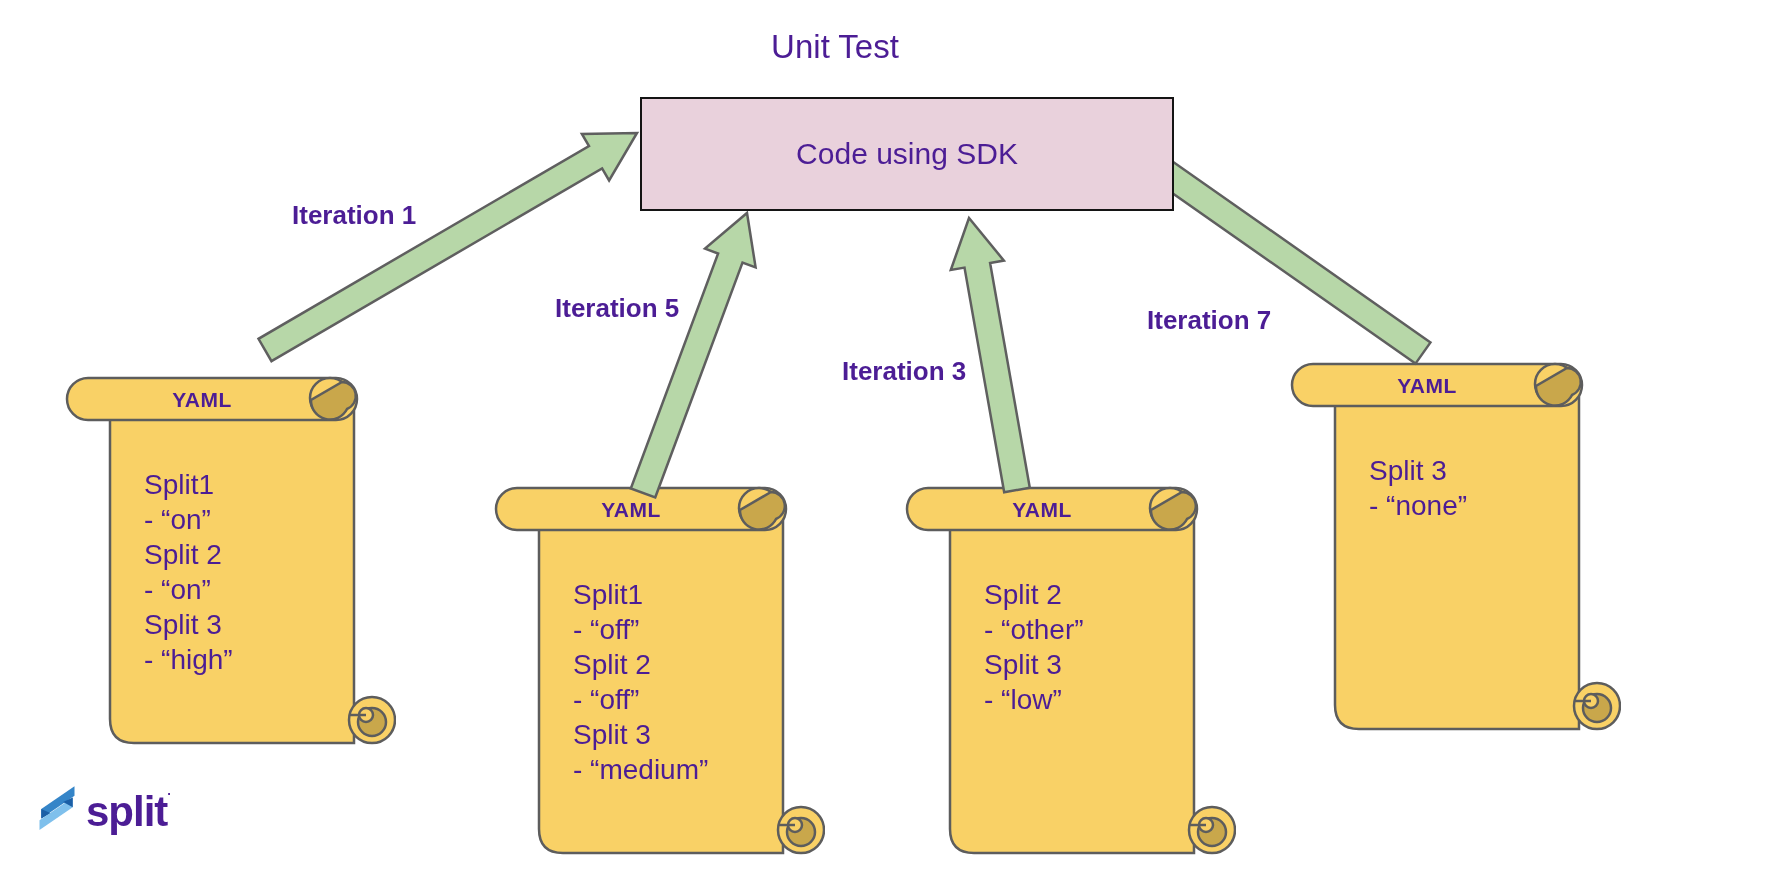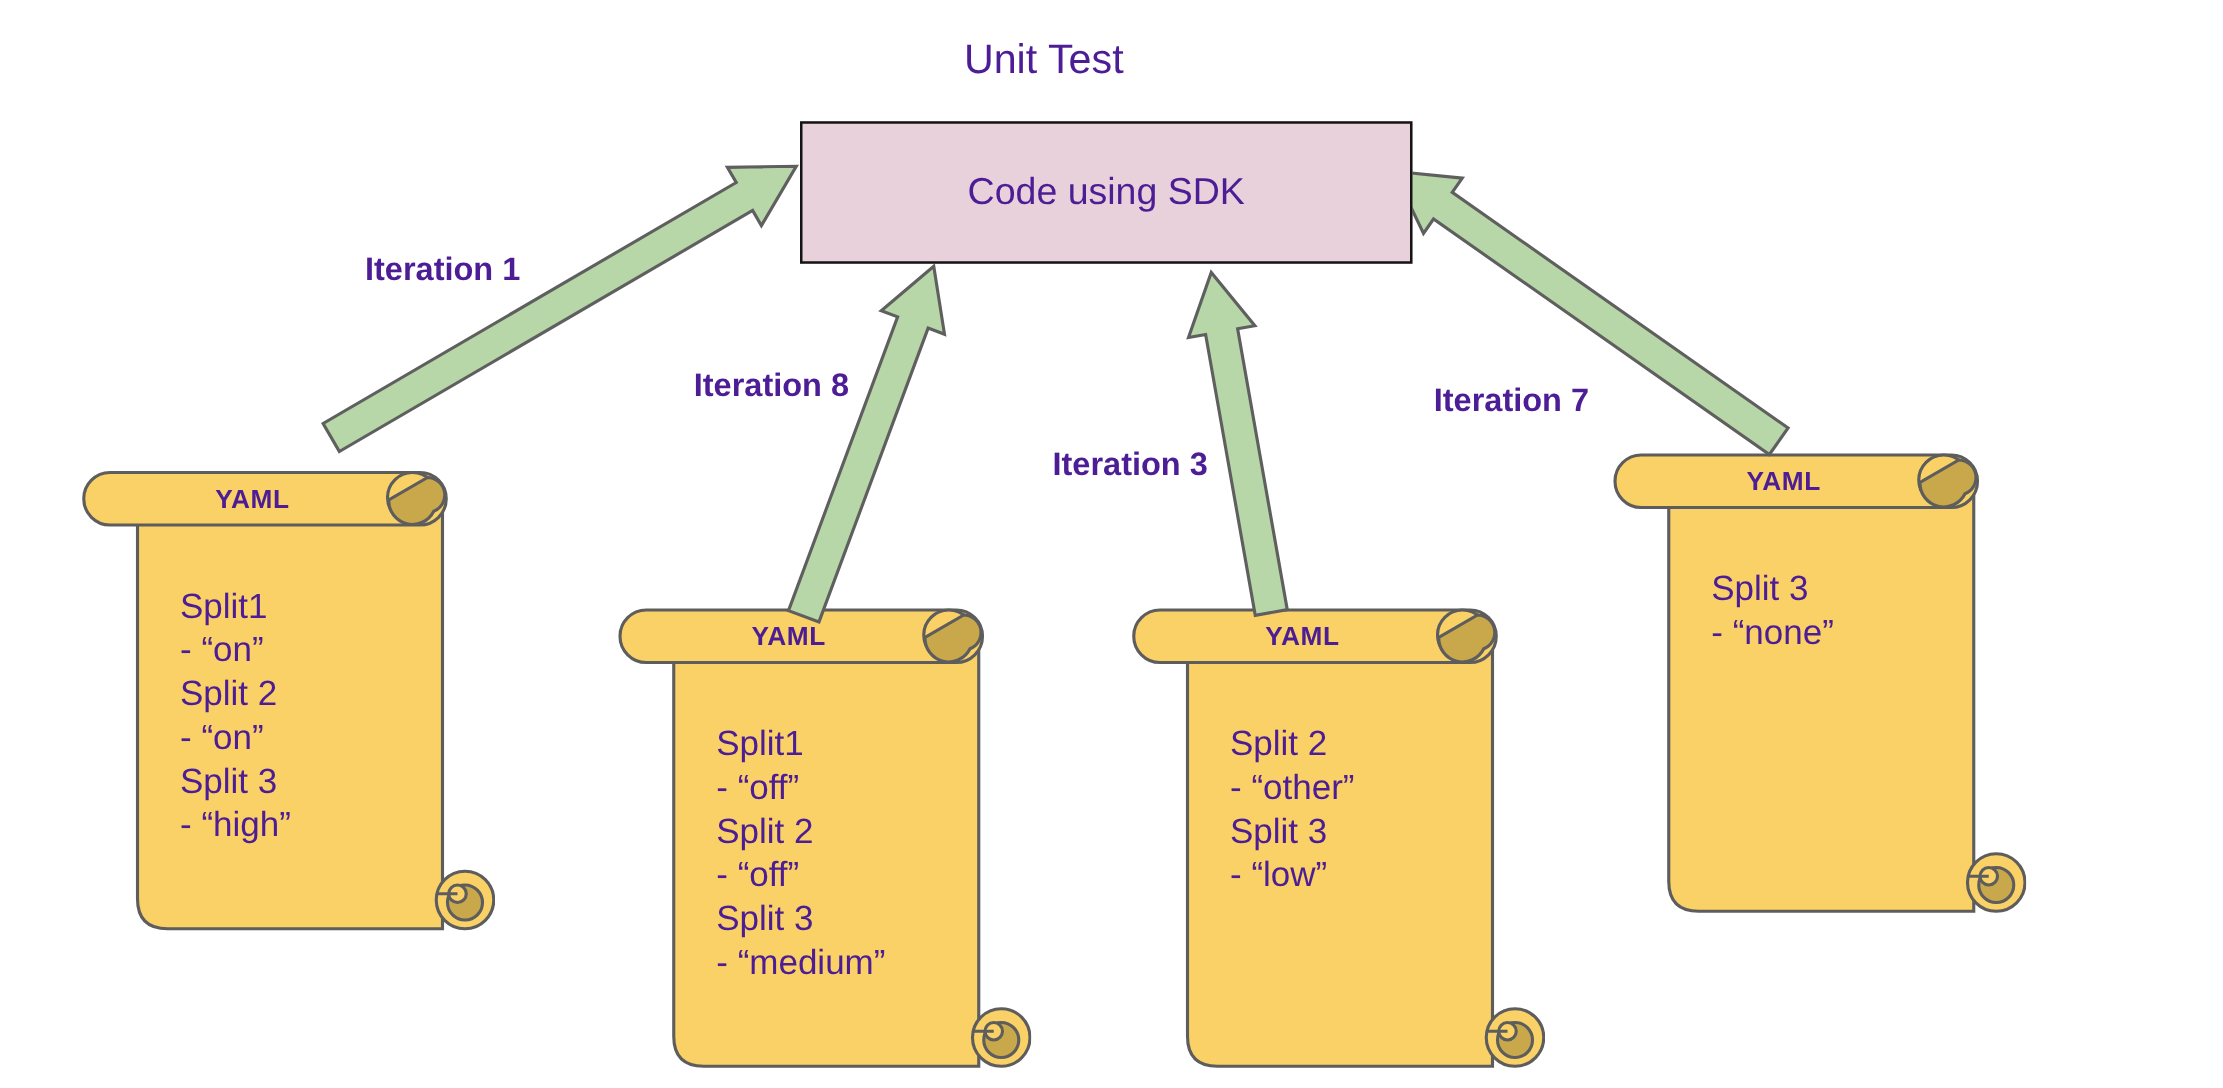--- a/index.html
+++ b/index.html
@@ -4,21 +4,21 @@
 <style>
   html,body{margin:0;padding:0;background:#fff;}
   .canvas{
     position:relative;width:1778px;height:870px;background:#ffffff;
     font-family:"Liberation Sans", sans-serif;color:#4c1d95;overflow:hidden;
   }
   .abs{position:absolute;}
   .title{font-size:33px;transform:translateX(-50%);white-space:nowrap;}
   .sdk-box{
     display:flex;align-items:center;justify-content:center;
-    width:490px;height:114px;border:2px solid #141414;background:#e9d1dc;
+    width:534px;height:114px;border:2px solid #141414;background:#e9d1dc;
     font-size:30px;box-sizing:border-box;
   }
   .iter-label{font-size:26px;white-space:nowrap;font-weight:bold;}
   .yaml-label{font-weight:bold;font-size:21px;text-align:center;width:270px;letter-spacing:.5px;}
   .scroll-lines{white-space:pre-line;font-size:28px;line-height:35px;}
   .logo-text{font-size:42px;font-weight:bold;letter-spacing:-1px;line-height:1;}
   .logo-mark{font-size:13px;vertical-align:28px;font-weight:bold;}
   svg{display:block;}
 </style>
 </head>
@@ -65,21 +65,21 @@
     <polygon points="655.2,497.5 742.5,262.5 755.6,267.4 747,213 705.0,248.6 718.1,253.5 630.8,488.5" stroke="#5f5f5f" stroke-width="2.5" fill="#b7d7a8"></polygon>
     <polygon points="1029.8,487.7 990.1,263.0 1003.9,260.6 969,218 950.8,270.0 964.5,267.6 1004.2,492.3" stroke="#5f5f5f" stroke-width="2.5" fill="#b7d7a8"></polygon>
     <polygon points="1430.5,342.4 1161.8,153.9 1169.8,142.5 1115,137 1138.8,186.7 1146.8,175.2 1415.5,363.6" stroke="#5f5f5f" stroke-width="2.5" fill="#b7d7a8"></polygon>
   </svg>
 
   <div class="abs sdk-box" style="left: 640px; top: 97px; background: rgb(233, 209, 220); border-color: rgb(20, 20, 20);">
     <span>Code using SDK</span>
   </div>
 
   <div class="abs iter-label" style="left:292px;top:200px;">Iteration 1</div>
-  <div class="abs iter-label" style="left:555px;top:293px;">Iteration 8</div>
+  <div class="abs iter-label" style="left:555px;top:293px;">Iteration 5</div>
   <div class="abs iter-label" style="left:842px;top:356px;">Iteration 3</div>
   <div class="abs iter-label" style="left:1147px;top:305px;">Iteration 7</div>
 
   <div class="abs yaml-label" style="left:67px;top:388px;">YAML</div>
   <div class="abs yaml-label" style="left:496px;top:498px;">YAML</div>
   <div class="abs yaml-label" style="left:907px;top:498px;">YAML</div>
   <div class="abs yaml-label" style="left:1292px;top:374px;">YAML</div>
 
   <div class="abs scroll-lines" style="left:144px;top:467px;">Split1
  - “on”
@@ -93,14 +93,27 @@
 - “off”
 Split 3
 - “medium”</div>
   <div class="abs scroll-lines" style="left:984px;top:577px;">Split 2
 - “other”
 Split 3
 - “low”</div>
   <div class="abs scroll-lines" style="left:1369px;top:453px;">Split 3
 - “none”</div>
 
+  <div class="abs" style="left:36px;top:784px;">
+    <div style="display:flex;align-items:flex-start;">
+      <svg width="42" height="48" viewBox="0 0 48 54">
+        <polygon points="44,2 6,28 6,39 44,13" fill="#3585c8"></polygon>
+        <polygon points="6,28 6,39 17,33" fill="#1b5fa6"></polygon>
+        <polygon points="4,52 42,26 42,15 4,41" fill="#7fc0ec"></polygon>
+        <polygon points="42,15 42,26 31,20" fill="#1b5fa6"></polygon>
+      </svg>
+      <div style="margin-left:8px;margin-top:2px;">
+        <span class="logo-text">split</span><span class="logo-mark">·</span>
+      </div>
+    </div>
+  </div>
 
 </div>
 
 </body></html>

